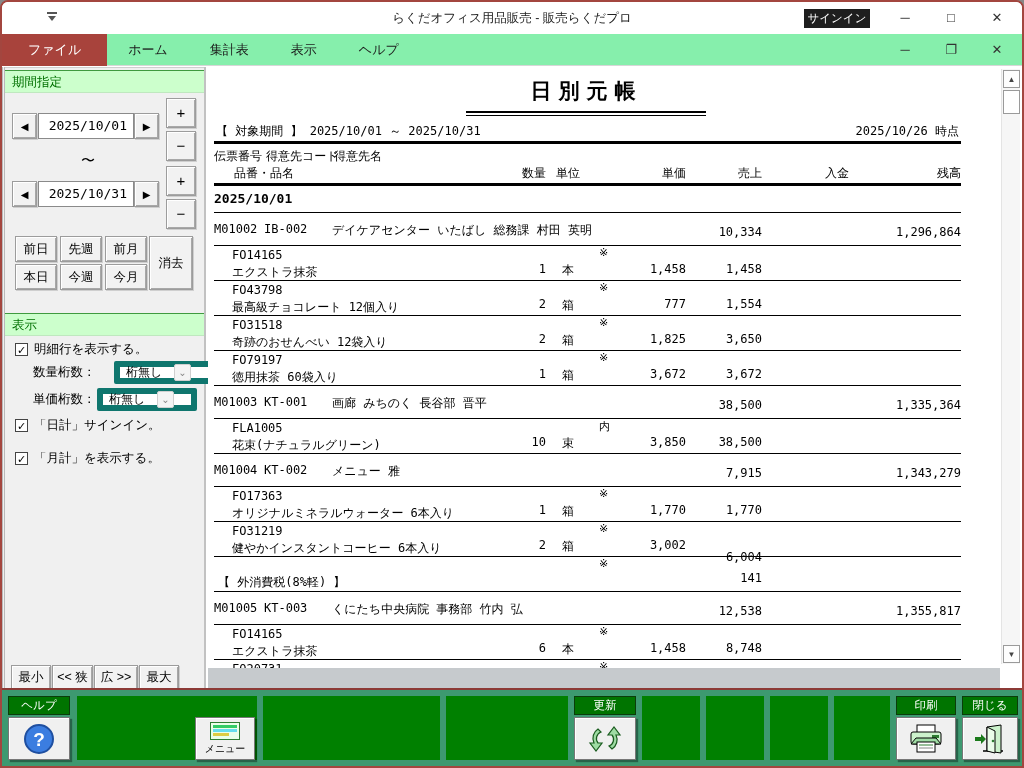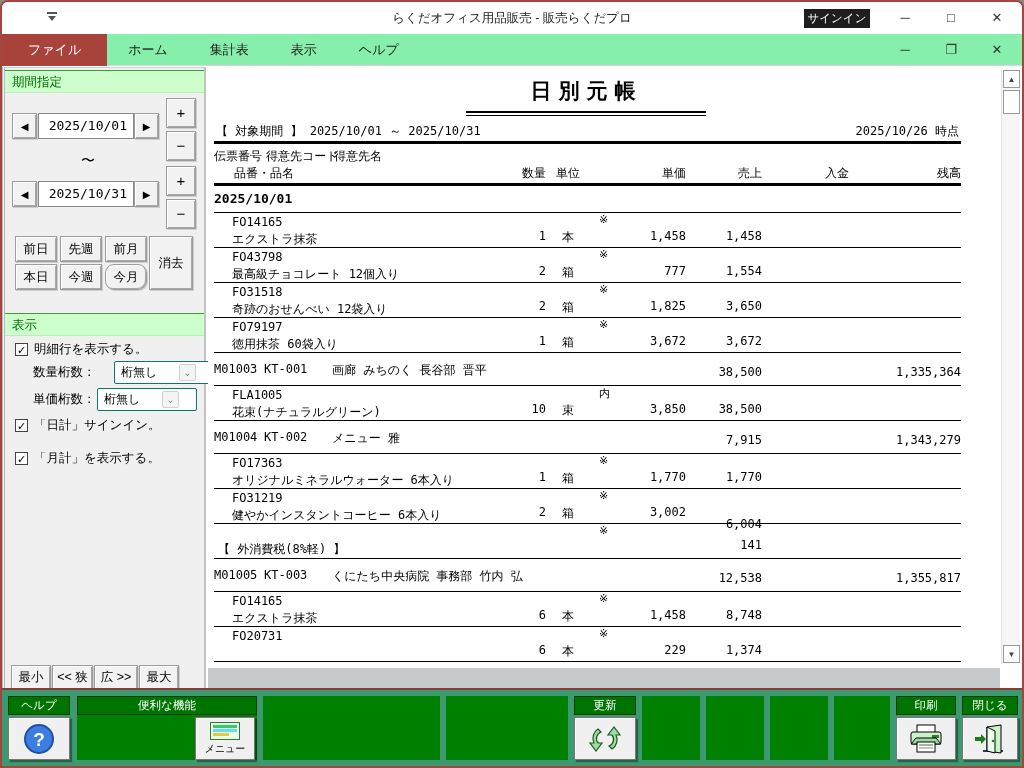--- a/index.html
+++ b/index.html
@@ -49,21 +49,21 @@
     line-height:24px; text-align:right; padding-right:6px; color:#000; }
   .pm-btn { position:absolute; width:30px; height:30px; font-size:15px; line-height:28px; }
   .tilde { position:absolute; font-size:14px; color:#000; }
   .quick-btn { position:absolute; width:42px; height:26px; font-size:12.5px; line-height:24px; }
   .clear-btn { position:absolute; width:44px; height:54px; font-size:12.5px; line-height:52px; }
   .cb-row { position:absolute; left:10px; display:flex; align-items:center; font-size:12.5px; color:#000; }
   .cb-box { width:13px; height:13px; background:#fff; border:1px solid #444; margin-right:6px;
     font-size:11px; line-height:12px; text-align:center; font-weight:bold; color:#000; }
   .dd-row { position:absolute; left:28px; display:flex; align-items:center; font-size:12.5px; }
   .dd-label { width:64px; }
-  .dropdown { width:100px; height:23px; background:#fff; border:1px solid #0f766e; border-radius:2px;
+  .dropdown { width:100px; height:23px; background:#fff; border:6px solid #0f766e; border-radius:2px;
     display:flex; align-items:center; justify-content:space-between; padding:0 17px 0 6px; font-size:12px; }
   .dd-chev { width:17px; height:17px; background:#f4f4f4; border:1px solid #d0d0d0; border-radius:2px;
     color:#888; font-size:10px; line-height:15px; text-align:center; }
   .zoom-btn { position:absolute; height:25px; font-size:12.5px; line-height:23px; }
 
   
   .report { position:absolute; left:206px; top:0; right:0; bottom:0; background:#fff; }
   .ledger { position:absolute; left:6px; top:4px; width:760px; height:606px; overflow:hidden;
     font-family:"DejaVu Sans Mono","DejaVu Sans",monospace; color:#000; }
   .r-title { position:absolute; left:0; top:6px; width:745px; text-align:center;
@@ -160,21 +160,21 @@
       <div class="btn3d arrow-btn" style="left:129px; top:114px;">▶</div>
       <div class="btn3d pm-btn" style="left:161px; top:99px;">+</div>
       <div class="btn3d pm-btn" style="left:161px; top:132px;">−</div>
 
       <div id="quick-buttons">
           <div class="btn3d quick-btn" style="left: 10px; top: 169px;">前日</div>
           <div class="btn3d quick-btn" style="left: 55px; top: 169px;">先週</div>
           <div class="btn3d quick-btn" style="left: 100px; top: 169px;">前月</div>
           <div class="btn3d quick-btn" style="left: 10px; top: 197px;">本日</div>
           <div class="btn3d quick-btn" style="left: 55px; top: 197px;">今週</div>
-          <div class="btn3d quick-btn" style="left: 100px; top: 197px; border-radius: 9px;">今月</div>
+          <div class="btn3d quick-btn" style="left: 100px; top: 197px;">今月</div>
         </div>
       <div class="btn3d clear-btn" style="left:144px; top:169px;">消去</div>
 
       <div class="green-header" style="top:246px;">表示</div>
 
       <div class="cb-row" style="top:274px;">
         <span class="cb-box">✓</span>
         <span>明細行を表示する。</span>
       </div>
 
@@ -229,20 +229,27 @@
         <div class="hdr num" style="left:460px; top:94px; width:88px;">売上</div>
         <div class="hdr num" style="left:550px; top:94px; width:85px;">入金</div>
         <div class="hdr num" style="left:640px; top:94px; width:107px;">残高</div>
 
         <div class="thick-rule" style="top:112px;"></div>
 
         <div class="l-rows" id="ledger-rows">
             <div class="l-row" style="height: 26px;">
               <div class="l-cell" style="left: 0px; top: 4px; font-weight: bold; font-size: 13px;">2025/10/01</div>
             </div>
+            <div class="l-row" style="height: 33px;">
+              <div class="l-cell" style="left: 0px; top: 9px;">M01002</div>
+              <div class="l-cell" style="left: 50px; top: 9px;">IB-002</div>
+              <div class="l-cell" style="left: 118px; top: 9px;">デイケアセンター いたばし 総務課 村田  英明</div>
+              <div class="l-cell num" style="left: 460px; width: 88px; top: 12px;">10,334</div>
+              <div class="l-cell num" style="left: 640px; width: 107px; top: 12px;">1,296,864</div>
+            </div>
             <div class="l-row" style="height: 35px;">
               <div class="l-cell" style="left: 18px; top: 2px;">FO14165</div>
               <div class="l-cell" style="left: 385px; top: 0px; font-size: 11px;">※</div>
               <div class="l-cell" style="left: 18px; top: 18px;">エクストラ抹茶</div>
               <div class="l-cell num" style="left: 270px; width: 62px; top: 16px;">1</div>
               <div class="l-cell" style="left: 348px; top: 16px;">本</div>
               <div class="l-cell num" style="left: 390px; width: 82px; top: 16px;">1,458</div>
               <div class="l-cell num" style="left: 460px; width: 88px; top: 16px;">1,458</div>
             </div>
             <div class="l-row" style="height: 35px;">
@@ -359,21 +366,20 @@
 
     <div class="slot" style="left:6px; width:62px;">
       <div class="slot-label">ヘルプ</div>
       <div class="tool-btn">
         <div class="help-circle">?</div>
       </div>
     </div>
 
     <div class="slot" style="left:75px; width:180px;">
       <div class="slot-panel"></div>
-      <div class="slot-label">便利な機能</div>
       <div class="menu-btn">
         <div class="menu-glyph">
           <i style="top:2px; background:#33cc66;"></i>
           <i style="top:6px; background:#66ddee;"></i>
           <i style="top:10px; background:#ddcc44; right:10px;"></i>
         </div>
         <span class="tool-txt">メニュー</span>
       </div>
     </div>
 

